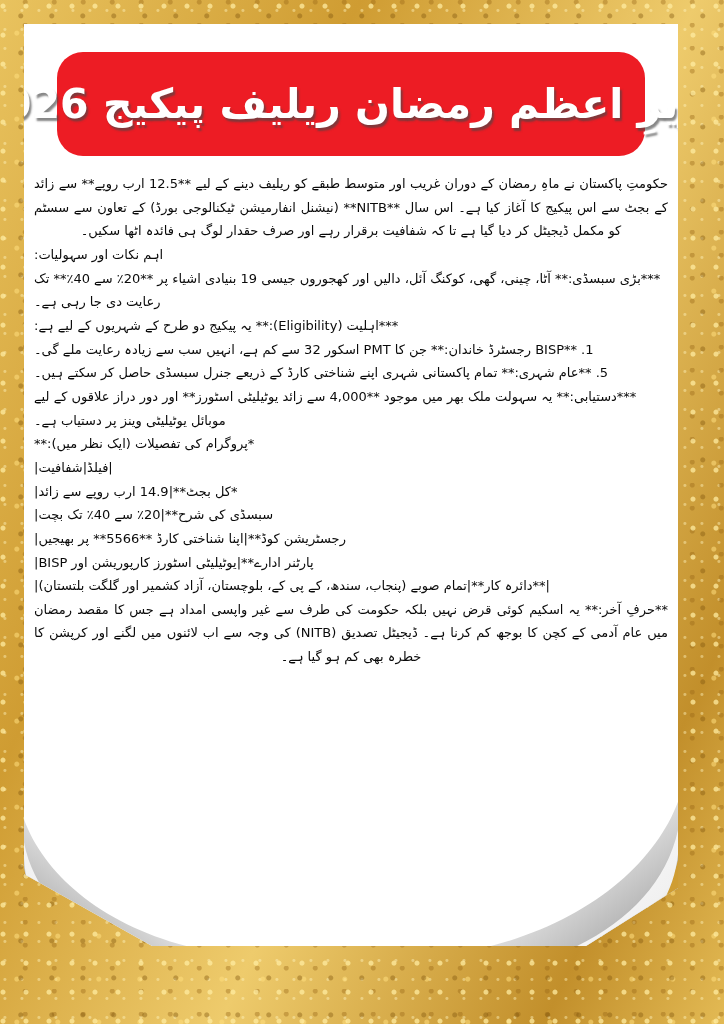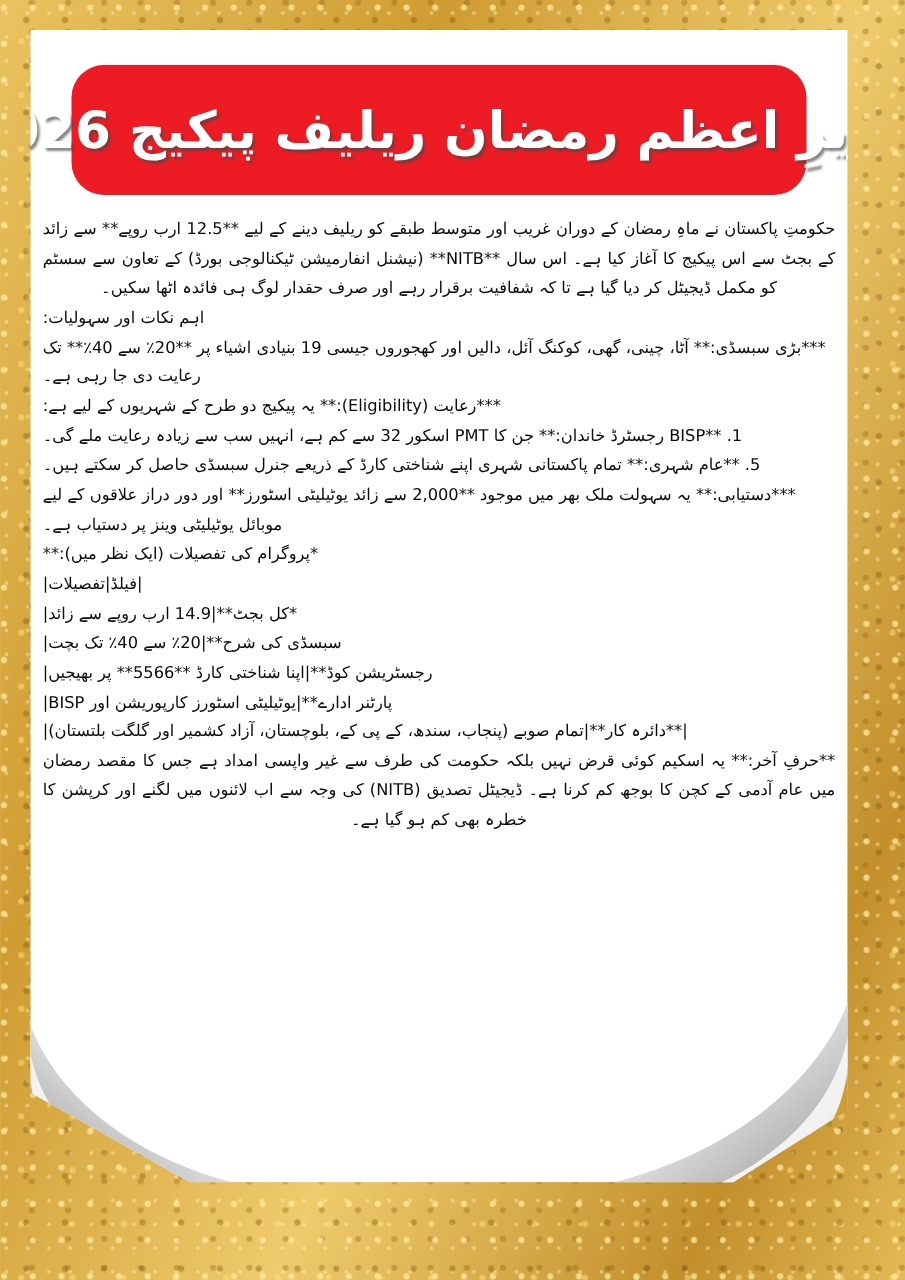--- a/index.html
+++ b/index.html
@@ -71,26 +71,26 @@
   <div class="page">
 
     <div class="banner">
       <span class="banner-title">وزیرِ اعظم رمضان ریلیف پیکیج 2026</span>
     </div>
 
     <div class="content">
       <p class="justify">حکومتِ پاکستان نے ماہِ رمضان کے دوران غریب اور متوسط طبقے کو ریلیف دینے کے لیے **12.5 ارب روپے** سے زائد کے بجٹ سے اس پیکیج کا آغاز کیا ہے۔ اس سال **NITB** (نیشنل انفارمیشن ٹیکنالوجی بورڈ) کے تعاون سے سسٹم کو مکمل ڈیجیٹل کر دیا گیا ہے تا کہ شفافیت برقرار رہے اور صرف حقدار لوگ ہی فائدہ اٹھا سکیں۔</p>
       <p class="center">اہم نکات اور سہولیات:</p>
       <p class="center">***بڑی سبسڈی:** آٹا، چینی، گھی، کوکنگ آئل، دالیں اور کھجوروں جیسی 19 بنیادی اشیاء پر **20٪ سے 40٪** تک رعایت دی جا رہی ہے۔</p>
-      <p class="center">***رعایت (Eligibility):** یہ پیکیج دو طرح کے شہریوں کے لیے ہے:</p>
+      <p class="center">***اہلیت (Eligibility):** یہ پیکیج دو طرح کے شہریوں کے لیے ہے:</p>
       <p class="center">1. **BISP رجسٹرڈ خاندان:** جن کا PMT اسکور 32 سے کم ہے، انہیں سب سے زیادہ رعایت ملے گی۔</p>
       <p class="center">5. **عام شہری:** تمام پاکستانی شہری اپنے شناختی کارڈ کے ذریعے جنرل سبسڈی حاصل کر سکتے ہیں۔</p>
-      <p class="center">***دستیابی:** یہ سہولت ملک بھر میں موجود **2,000 سے زائد یوٹیلیٹی اسٹورز** اور دور دراز علاقوں کے لیے موبائل یوٹیلیٹی وینز پر دستیاب ہے۔</p>
+      <p class="center">***دستیابی:** یہ سہولت ملک بھر میں موجود **4,000 سے زائد یوٹیلیٹی اسٹورز** اور دور دراز علاقوں کے لیے موبائل یوٹیلیٹی وینز پر دستیاب ہے۔</p>
       <p class="center">*پروگرام کی تفصیلات (ایک نظر میں):**</p>
-      <p class="center">|فیلڈ|تفصیلات|</p>
+      <p class="center">|فیلڈ|شفافیت|</p>
       <p class="center">*کل بجٹ**|14.9 ارب روپے سے زائد|</p>
       <p class="center">سبسڈی کی شرح**|20٪ سے 40٪ تک بچت|</p>
       <p class="center">رجسٹریشن کوڈ**|اپنا شناختی کارڈ **5566** پر بھیجیں|</p>
       <p class="center">پارٹنر ادارے**|یوٹیلیٹی اسٹورز کارپوریشن اور BISP|</p>
       <p class="center">|**دائرہ کار**|تمام صوبے (پنجاب، سندھ، کے پی کے، بلوچستان، آزاد کشمیر اور گلگت بلتستان)|</p>
       <p class="justify">**حرفِ آخر:** یہ اسکیم کوئی قرض نہیں بلکہ حکومت کی طرف سے غیر واپسی امداد ہے جس کا مقصد رمضان میں عام آدمی کے کچن کا بوجھ کم کرنا ہے۔ ڈیجیٹل تصدیق (NITB) کی وجہ سے اب لائنوں میں لگنے اور کرپشن کا خطرہ بھی کم ہو گیا ہے۔</p>
     </div>
 
     <svg class="curl curl-right" width="200" height="150" viewBox="0 0 200 150" xmlns="http://www.w3.org/2000/svg">
       <defs>

